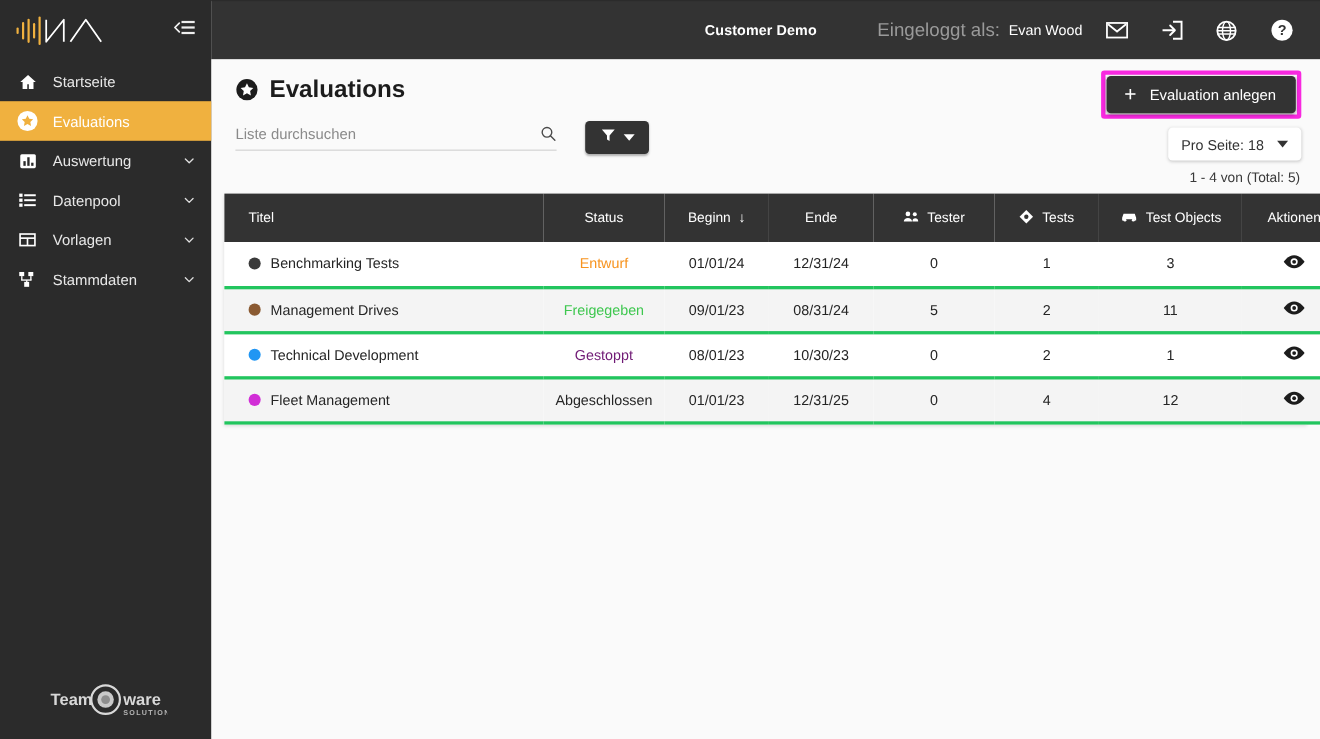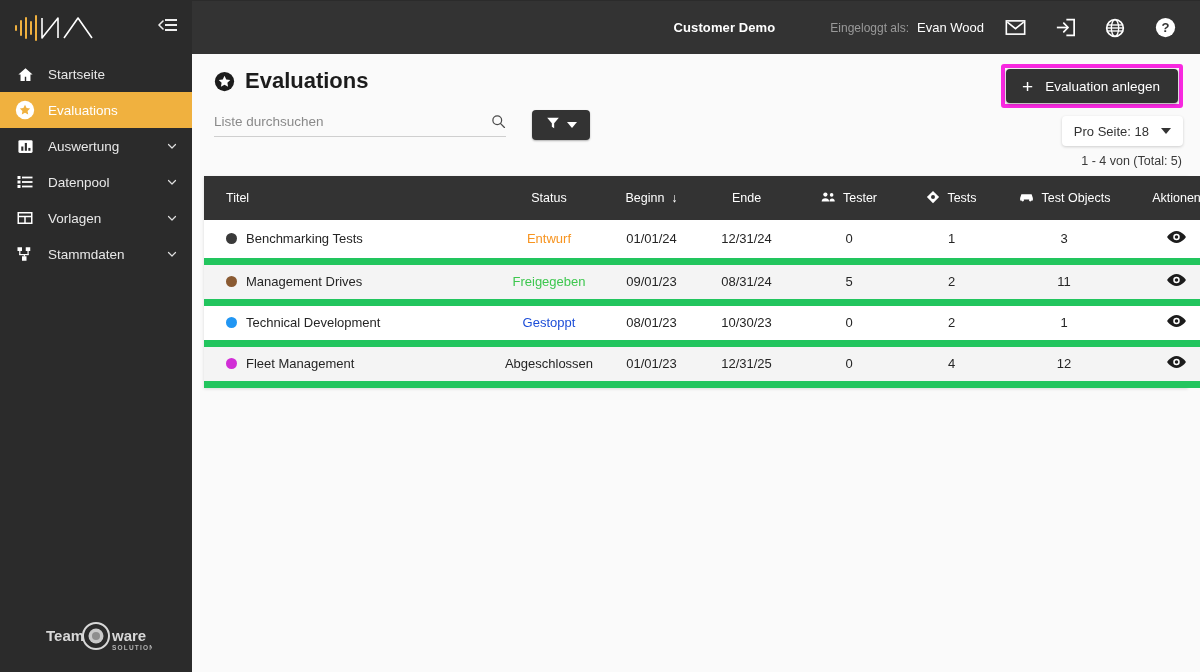--- a/index.html
+++ b/index.html
@@ -61,21 +61,21 @@
   .topbar {
     height: 54px;
     background: #333333;
     display: flex; align-items: center; justify-content: flex-end;
     padding-right: 18px;
     color: #ffffff;
     flex: 0 0 54px;
     border-top: 1px solid #2b2b2b;
   }
   .tb-customer { font-size: 13px; font-weight: bold; margin-right: 42px; letter-spacing: .1px; }
-  .tb-loginas { font-size: 12px; color: #9a9a9a; margin-right: 8px; padding-left: 13px; }
+  .tb-loginas { font-size: 17px; color: #9a9a9a; margin-right: 8px; padding-left: 13px; }
   .tb-user { font-size: 13px; color: #ffffff; margin-right: 14px; }
   .tb-ico { width: 34px; height: 34px; display: flex; align-items: center; justify-content: center; cursor: pointer; }
   .tb-gap { width: 16px; }
 
   .content {
     flex: 1 1 auto;
     background: #fafafa;
     padding: 0 12px 0 12px;
     overflow: hidden;
     position: relative;
@@ -199,31 +199,31 @@
   thead th.tl { text-align: left; padding-left: 22px; }
   .th-ico-wrap { display: inline-flex; align-items: center; justify-content: center; gap: 7px; }
 
   tbody tr { height: 41px; }
   tbody tr.odd { background: #ffffff; }
   tbody tr.even { background: #f4f4f4; }
   tbody td {
     font-size: 13px; color: #252525;
     text-align: center;
     padding: 0 4px;
-    border-bottom: 7px solid #22c55e;
+    border-bottom: 3px solid #22c55e;
   }
   tbody td.tl { text-align: left; padding-left: 22px; }
   .dot {
     display: inline-block;
     width: 11px; height: 11px; border-radius: 50%;
     margin-right: 9px; vertical-align: -1px;
   }
   .st-entwurf { color: #f79420; }
   .st-frei    { color: #3ec74f; }
-  .st-stop    { color: #1d4ed8; }
+  .st-stop    { color: #701a75; }
   .st-done    { color: #252525; }
   .eye { display: inline-flex; align-items: center; justify-content: center; cursor: pointer; }
 </style>
 </head>
 <body>
 
 <div class="app">
 
   <aside class="sidebar">
 

